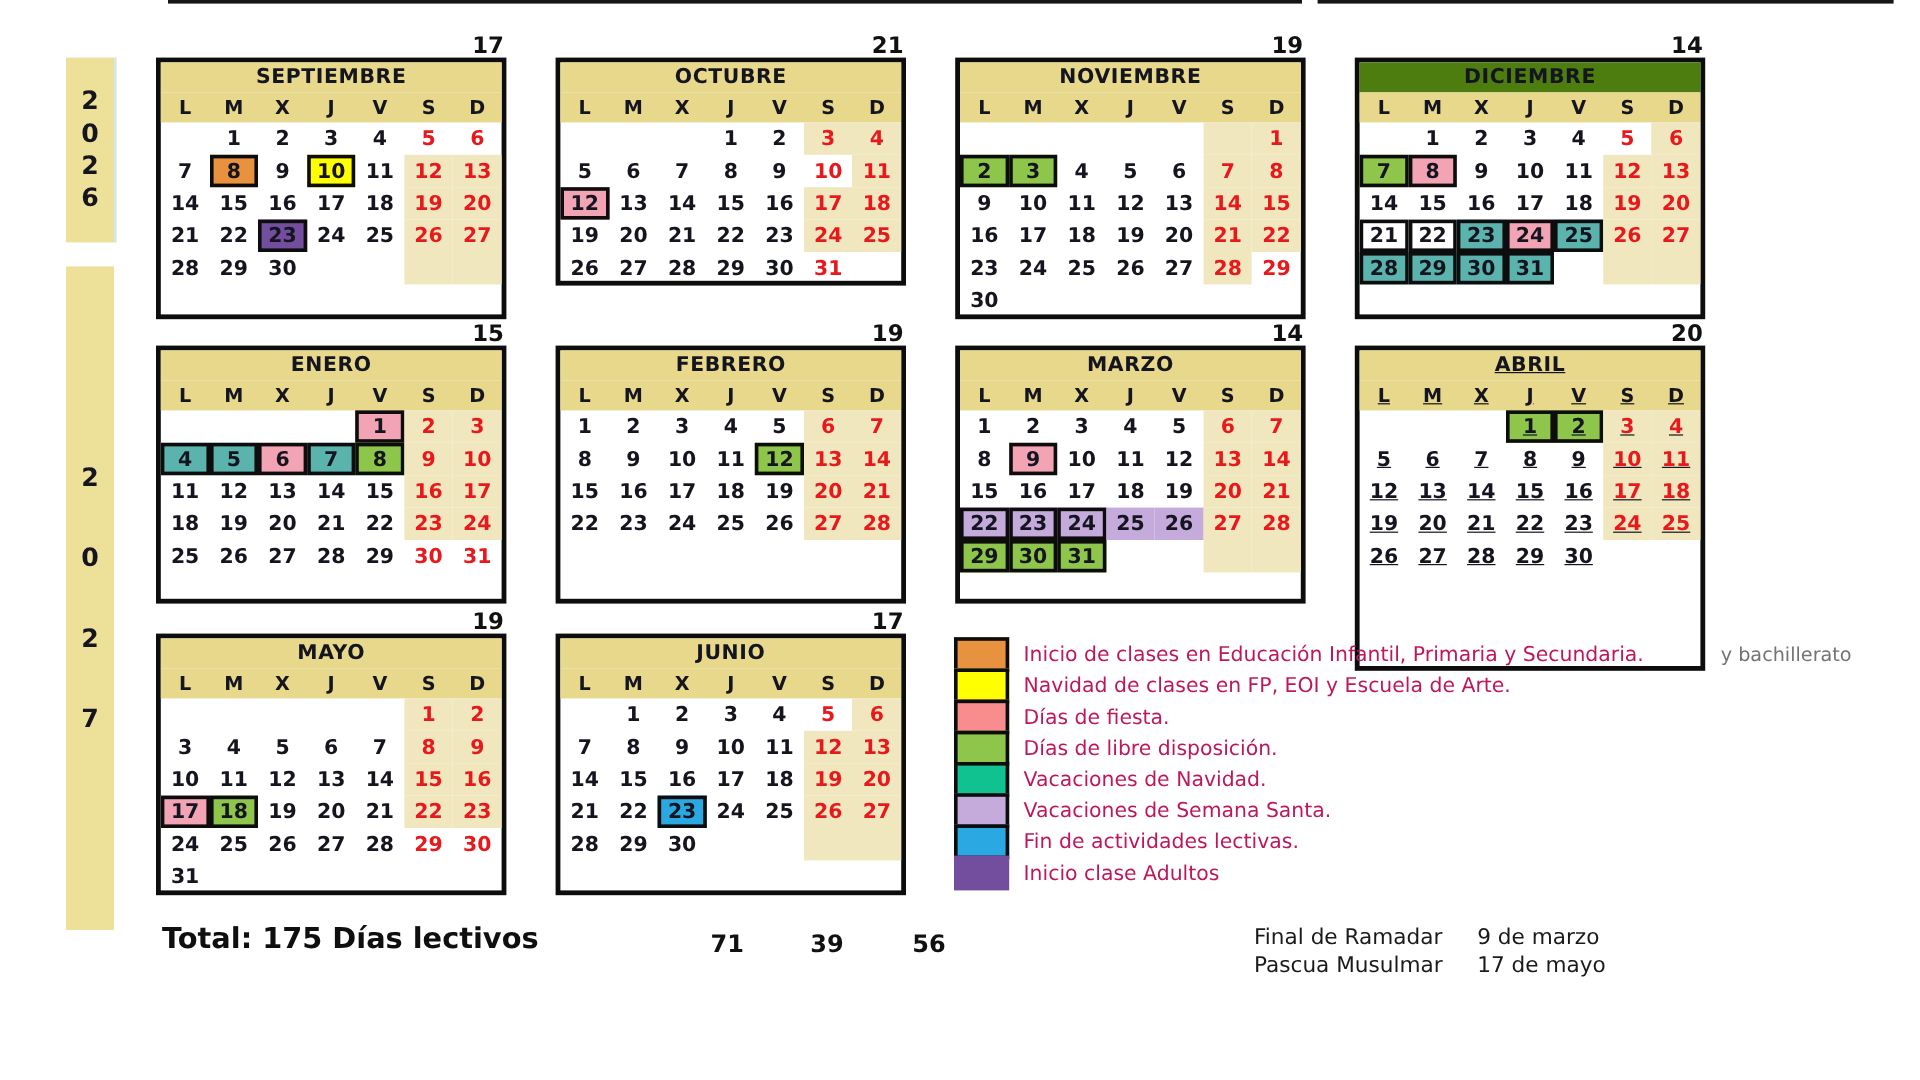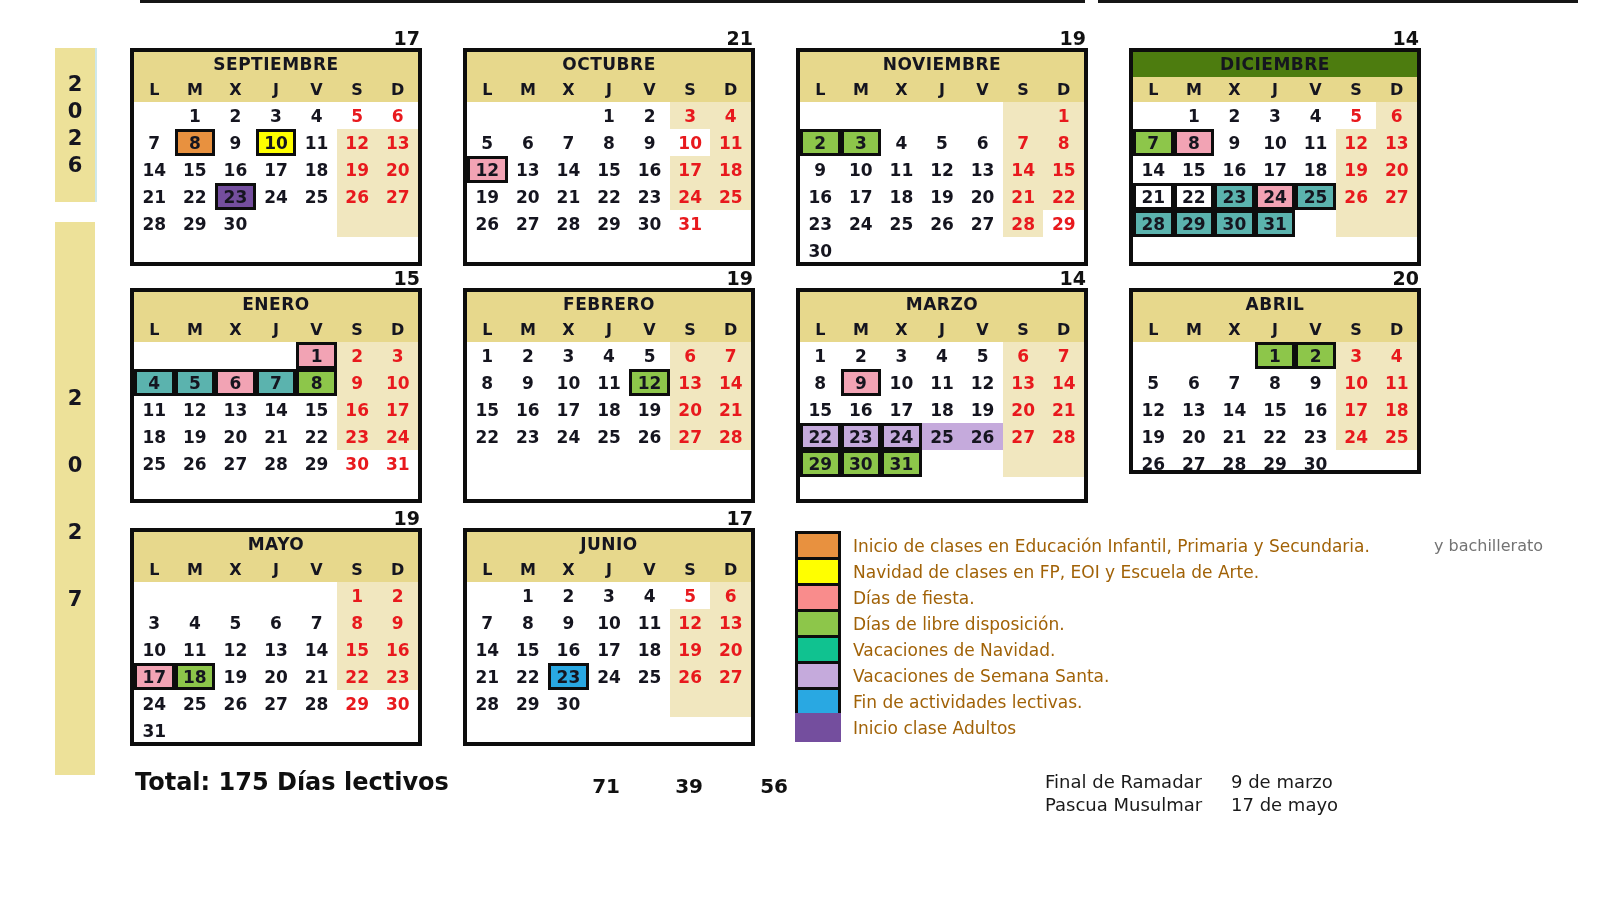--- a/index.html
+++ b/index.html
@@ -24,21 +24,21 @@
   .m-wd span { text-align:center; line-height:25px; font-weight:bold; font-size:16px; }
   .week { display:grid; grid-template-columns:repeat(7,1fr); height:27px; }
   .cell { display:flex; align-items:center; justify-content:center; font-weight:bold; font-size:17px; box-sizing:border-box; }
   .cell.b { border:3px solid #0d0d0d; }
 
   .legend { position:absolute; left:795px; top:531px; width:752px; }
   .lg-row { display:flex; align-items:center; height:29px; }
   .lg-row + .lg-row { margin-top:-3px; }
   .lg-sw { width:46px; height:29px; box-sizing:border-box; border:3px solid #0d0d0d; margin-right:12px; flex:none; }
   .lg-sw.noborder { border:none; }
-  .lg-label { font-size:17px; color:#a16207; white-space:nowrap; }
+  .lg-label { font-size:17px; color:#be185d; white-space:nowrap; }
   .lg-extra { margin-left:auto; font-size:16px; color:#737373; padding-right:4px; white-space:nowrap; }
 
   .total { position:absolute; left:135px; top:768px; font-size:24px; font-weight:bold; color:#0f0f0f; }
   .tnum { position:absolute; top:774px; width:42px; text-align:right; font-size:20px; font-weight:bold; color:#111; }
   .tn0 { left:578px; } .tn1 { left:661px; } .tn2 { left:746px; }
 
   .notes { position:absolute; left:1045px; top:770px; font-size:18px; color:#1a1a1a; }
   .note-row { display:flex; line-height:23px; }
   .note-label { width:186px; }
 </style>
@@ -119,21 +119,21 @@
             <div class="cell">30</div>
             <div class="cell"></div>
             <div class="cell"></div>
             <div class="cell" style="background: rgb(241, 231, 191);"></div>
             <div class="cell" style="background: rgb(241, 231, 191);"></div>
           </div>
         </div>
       </div>
       <div class="month-wrap" style="left: 463px; top: 28px;">
         <div class="m-count">21</div>
-        <div class="m-box" style="height: 218px;">
+        <div class="m-box" style="height: 190px;">
           <div class="m-title" style="background: rgb(231, 216, 140);">OCTUBRE</div>
           <div class="m-wd" style="background: rgb(231, 216, 140);">
             <span>L</span>
             <span>M</span>
             <span>X</span>
             <span>J</span>
             <span>V</span>
             <span>S</span>
             <span>D</span>
           </div>
@@ -479,21 +479,21 @@
             <div class="cell b" style="background: rgb(141, 198, 74);">31</div>
             <div class="cell"></div>
             <div class="cell"></div>
             <div class="cell" style="background: rgb(241, 231, 191);"></div>
             <div class="cell" style="background: rgb(241, 231, 191);"></div>
           </div>
         </div>
       </div>
       <div class="month-wrap" style="left: 1129px; top: 268px;">
         <div class="m-count">20</div>
-        <div class="m-box" style="height: 186px;">
+        <div class="m-box" style="height: 271px; text-decoration: underline;">
           <div class="m-title" style="background: rgb(231, 216, 140);">ABRIL</div>
           <div class="m-wd" style="background: rgb(231, 216, 140);">
             <span>L</span>
             <span>M</span>
             <span>X</span>
             <span>J</span>
             <span>V</span>
             <span>S</span>
             <span>D</span>
           </div>

